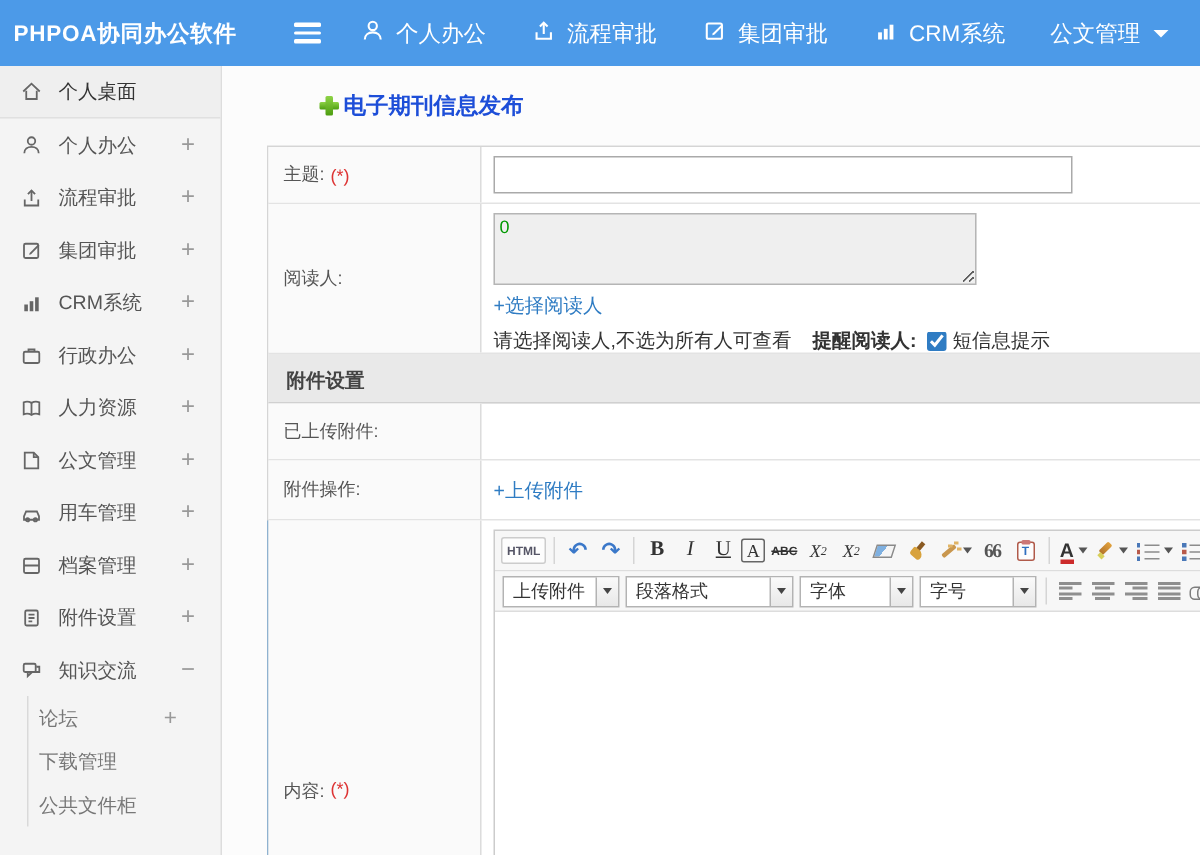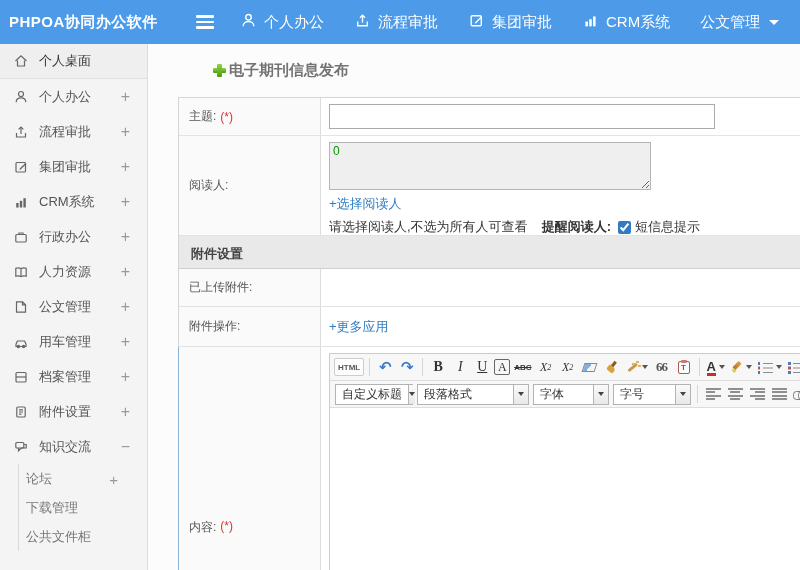--- a/index.html
+++ b/index.html
@@ -34,21 +34,21 @@
   .sub-item .expand-sign { right:29px; font-size:15px; }
 
   
   .main { flex:1; background:#fcfcfc; padding-top:15px; overflow:hidden; }
   .page-title-row { display:flex; align-items:center; margin-left:65px; height:22px; }
   .plus-icon { width:13px; height:13px; position:relative; margin-right:3px; flex:none; }
   .plus-icon::before { content:""; position:absolute; left:0; top:4px; width:13px; height:5px;
     background:linear-gradient(#8ed346,#4d9d10); border-radius:1px; }
   .plus-icon::after { content:""; position:absolute; left:4px; top:0; width:5px; height:13px;
     background:linear-gradient(#8ed346,#4d9d10); border-radius:1px; }
-  .page-title { font-size:15px; font-weight:bold; color:#737373; }
+  .page-title { font-size:15px; font-weight:bold; color:#1d4ed8; }
 
   
   .form-table { margin-left:30px; margin-top:16px; width:640px; border:1px solid #d5d5d5; background:#fff; }
   .form-row { display:flex; border-bottom:1px solid #e3e3e3; }
   .form-label { width:142px; flex:none; background:#fafafa; border-right:1px solid #dcdcdc;
     font-size:12px; color:#555; padding:0 0 0 10px; display:flex; align-items:center; }
   .form-label .req { color:#dd3333; margin-left:4px; }
   .form-value { flex:1; padding:6px 8px; font-size:13px; color:#333; }
   .row-subject { height:38px; }
   .subject-input { width:386px; height:25px; border:1px solid #aaa; background:#fff; padding:0 4px;
@@ -346,21 +346,21 @@
           <span>已上传附件:</span>
         </div>
         <div class="form-value"></div>
       </div>
 
       <div class="form-row row-ops">
         <div class="form-label">
           <span>附件操作:</span>
         </div>
         <div class="form-value" style="display:flex;align-items:center;">
-          <a class="link">+更多应用</a>
+          <a class="link">+上传附件</a>
         </div>
       </div>
 
       <div class="form-row row-content">
         <div class="form-label">
           <span>内容:</span>
           <span class="req">(*)</span>
         </div>
         <div class="form-value">
           <div class="editor">
@@ -411,21 +411,21 @@
                   <span class="icon-list"></span>
                   <span class="drop-arrow"></span>
                 </span>
               <span class="tb-btn">
                   <span class="icon-list"></span>
                 </span>
             </div>
 
             <div class="tb-row">
               <span class="tb-select" style="width:78px;">
-                  <span class="sel-label">自定义标题</span>
+                  <span class="sel-label">上传附件</span>
                   <span class="sel-arrow" style="margin-left:auto;"></span>
                 </span>
               <span class="tb-select" style="width:112px;">
                   <span class="sel-label">段落格式</span>
                   <span class="sel-arrow" style="margin-left:auto;"></span>
                 </span>
               <span class="tb-select" style="width:76px;">
                   <span class="sel-label">字体</span>
                   <span class="sel-arrow" style="margin-left:auto;"></span>
                 </span>

